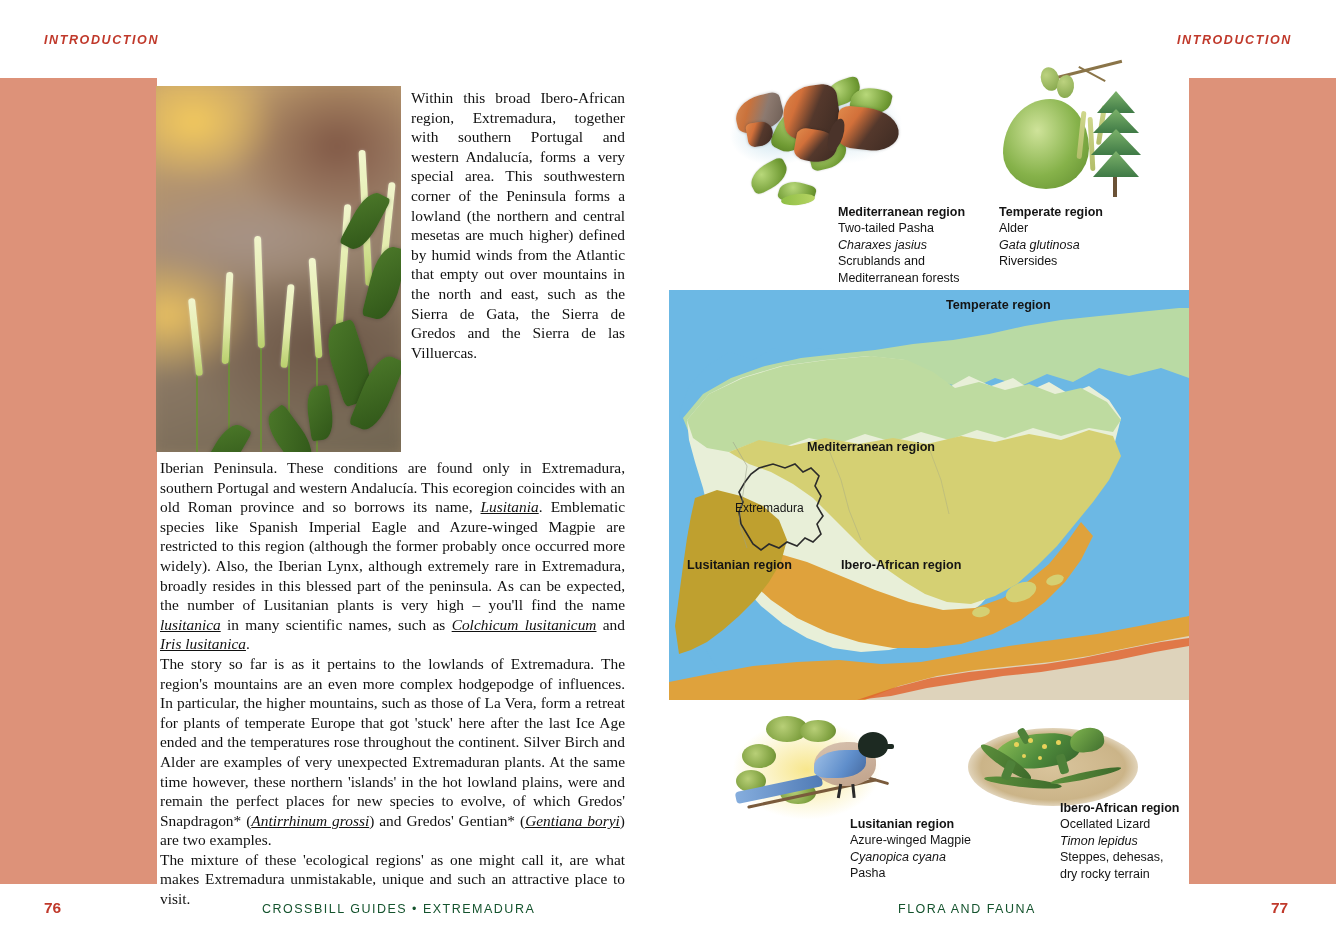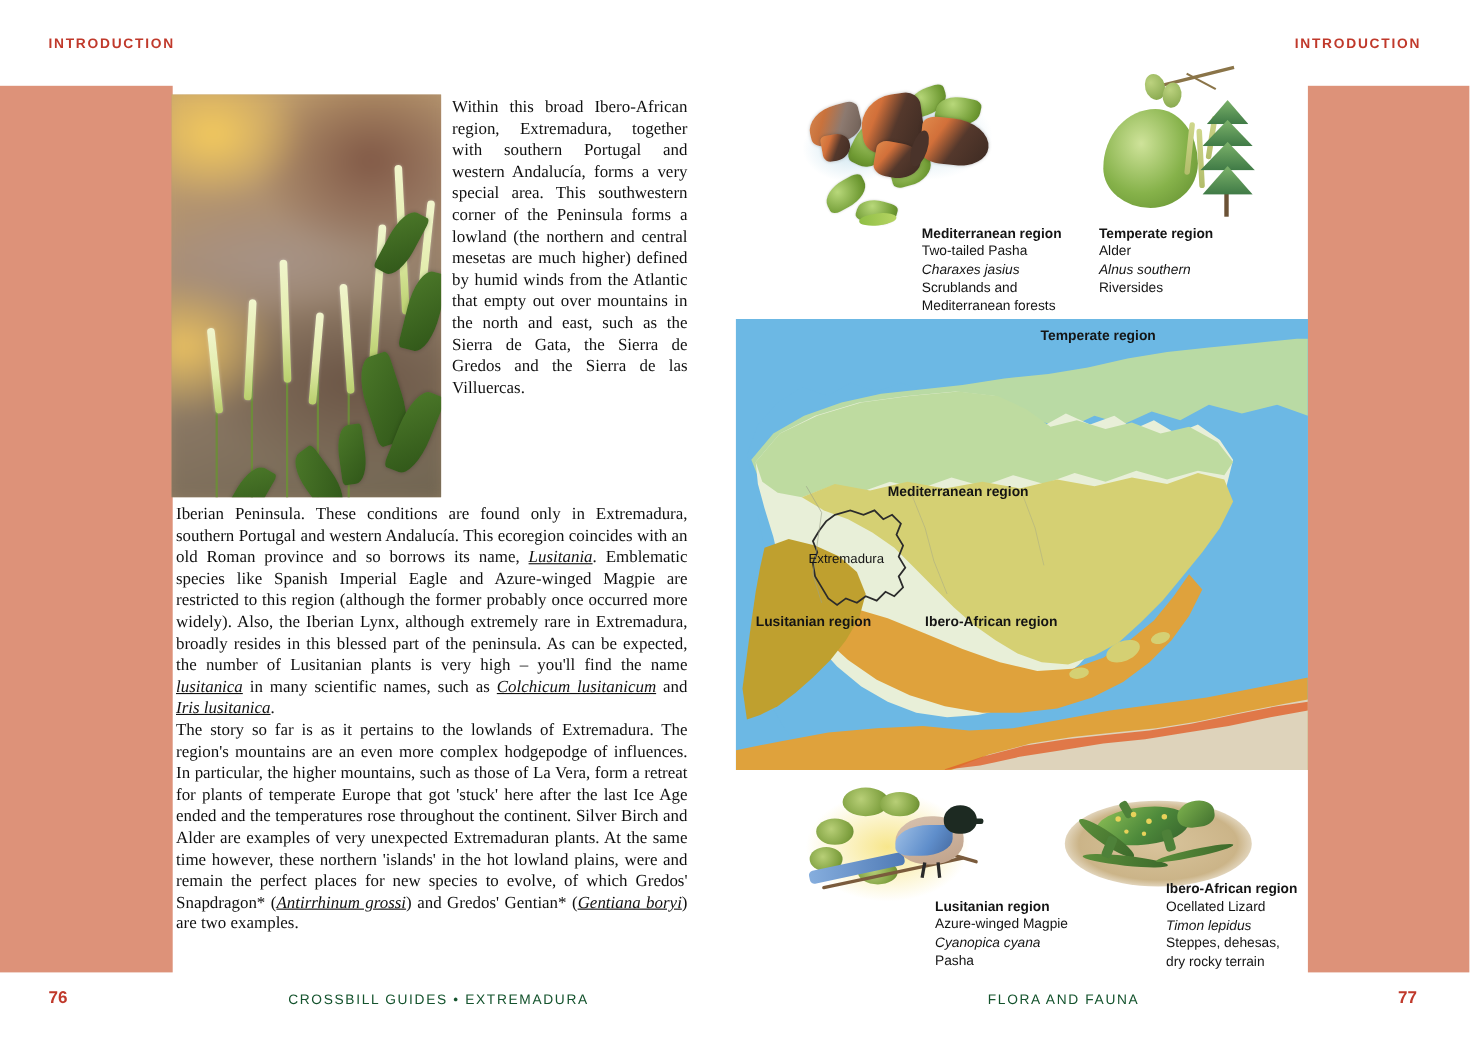--- a/index.html
+++ b/index.html
@@ -15,20 +15,21 @@
   .page { position: absolute; inset: 0; background: #ffffff; }
 
   
   .runhead {
     position: absolute;
     font-family: "Liberation Sans", sans-serif;
     font-weight: bold;
     font-size: 12.5px;
     letter-spacing: 1.6px;
     color: #c0392b;
+    font-style: italic;
   }
   .runhead.left  { left: 44px;  top: 33px; }
   .runhead.right { right: 44px; top: 33px; }
 
   
   .salmon-left {
     position: absolute;
     left: 0; top: 78px;
     width: 157px; height: 806px;
     background: #dd9279;
@@ -275,20 +276,21 @@
     </div>
   </div>
 
   <div class="bodytext col-narrow">
     <p>Within this broad Ibero-African region, Extremadura, together with southern Portugal and western Andalucía, forms a very special area. This southwestern corner of the Peninsula forms a lowland (the northern and central mesetas are much higher) defined by humid winds from the Atlantic that empty out over mountains in the north and east, such as the Sierra de Gata, the Sierra de Gredos and the Sierra de las Villuercas.</p>
   </div>
 
   <div class="bodytext col-wide">
     <p><span>Iberian Peninsula. These conditions are found only in Extremadura, southern Portugal and western Andalucía. This ecoregion coincides with an old Roman province and so borrows its name, </span><i>Lusitania</i><span>. Emblematic species like Spanish Imperial Eagle and Azure-winged Magpie are restricted to this region (although the former probably once occurred more widely). Also, the Iberian Lynx, although extremely rare in Extremadura, broadly resides in this blessed part of the peninsula. As can be expected, the number of Lusitanian plants is very high – you'll find the name </span><i>lusitanica</i><span> in many scientific names, such as </span><i>Colchicum lusitanicum</i><span> and </span><i>Iris lusitanica</i><span>.</span></p>
     <p><span>The story so far is as it pertains to the lowlands of Extremadura. The region's mountains are an even more complex hodgepodge of influences. In particular, the higher mountains, such as those of La Vera, form a retreat for plants of temperate Europe that got 'stuck' here after the last Ice Age ended and the temperatures rose throughout the continent. Silver Birch and Alder are examples of very unexpected Extremaduran plants. At the same time however, these northern 'islands' in the hot lowland plains, were and remain the perfect places for new species to evolve, of which Gredos' Snapdragon* (</span><i>Antirrhinum grossi</i><span>) and Gredos' Gentian* (</span><i>Gentiana boryi</i><span>) are two examples.</span></p>
+    <p>The mixture of these 'ecological regions' as one might call it, are what makes Extremadura unmistakable, unique and such an attractive place to visit.</p>
   </div>
 
   <div class="illus" style="left:725px; top:78px; width:190px; height:140px;">
     <div class="bf-shadow" style="left:4px;  top:26px; width:90px; height:62px;"></div>
     <div class="bf-shadow" style="left:58px; top:6px;  width:120px; height:80px;"></div>
     <div class="bf-leaf" style="left:100px; top:2px;  width:36px; height:24px; transform:rotate(-18deg);"></div>
     <div class="bf-leaf" style="left:126px; top:10px; width:40px; height:26px; transform:rotate(12deg);"></div>
     <div class="bf-leaf" style="left:52px;  top:28px; width:34px; height:48px; transform:rotate(26deg);"></div>
     <div class="bf-leaf" style="left:84px;  top:62px; width:38px; height:28px; transform:rotate(-14deg);"></div>
     <div class="bf-leaf" style="left:24px;  top:86px; width:40px; height:24px; transform:rotate(-28deg);"></div>
@@ -326,21 +328,21 @@
       <div class="conifer-layer" style="left:112px; top:36px; width:38px; height:22px;"></div>
       <div class="conifer-layer" style="left:108px; top:54px; width:46px; height:24px;"></div>
       <div class="conifer-layer" style="left:106px; top:74px; width:50px; height:26px;"></div>
       <div class="conifer-layer" style="left:108px; top:96px; width:46px; height:26px;"></div>
     </div>
   </div>
 
   <div class="caption" style="left:999px; top:204px; width:150px;">
     <span class="ttl">Temperate region</span>
     <span class="ln">Alder</span>
-    <span class="sci">Alnus southern</span>
+    <span class="sci">Gata glutinosa</span>
     <span class="ln">Riversides</span>
   </div>
 
   <div class="map">
     <svg viewBox="0 0 520 410" width="520" height="410">
 
       <rect x="0" y="0" width="520" height="410" fill="#6cb8e4"></rect>
 
       <path d="M212,0 L520,0 L520,78 L470,66 L430,74 L400,60 L372,66 L340,56 L318,70 L290,62 L262,74 L236,62 L214,74 L198,62 L178,68 L150,58 L128,66 L104,58 L84,70 L60,62 L38,76 L20,96 L10,124 L16,150 L34,162 L20,180 L26,208 L18,236 L30,262 L22,290 L36,318 L28,344 L44,372 L60,392 L90,404 L130,410 L0,410 L0,0 Z" fill="#6cb8e4"></path>
 

